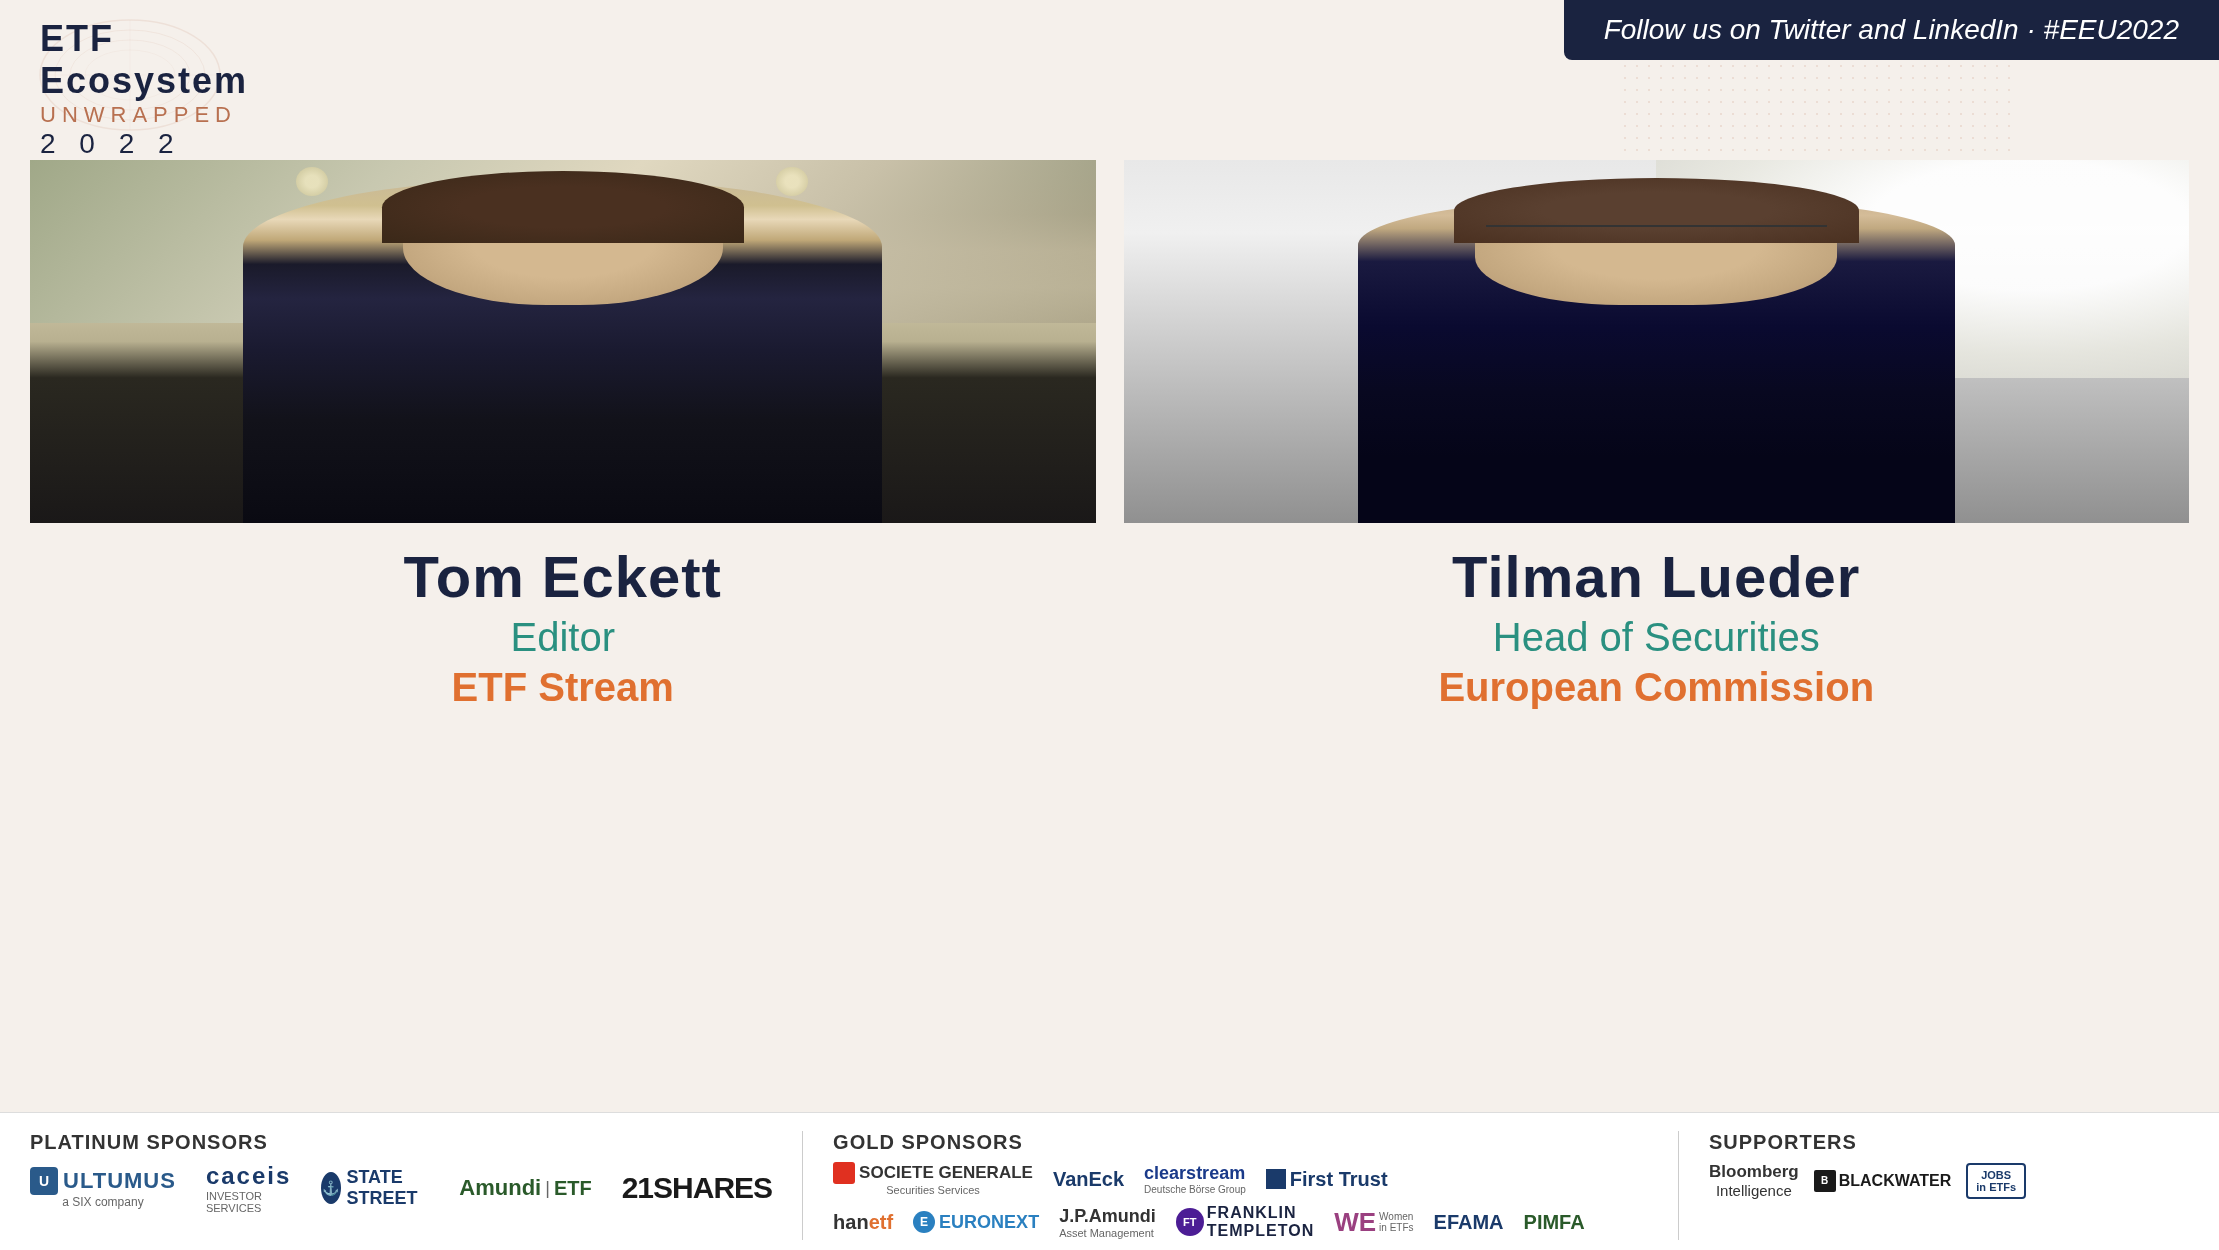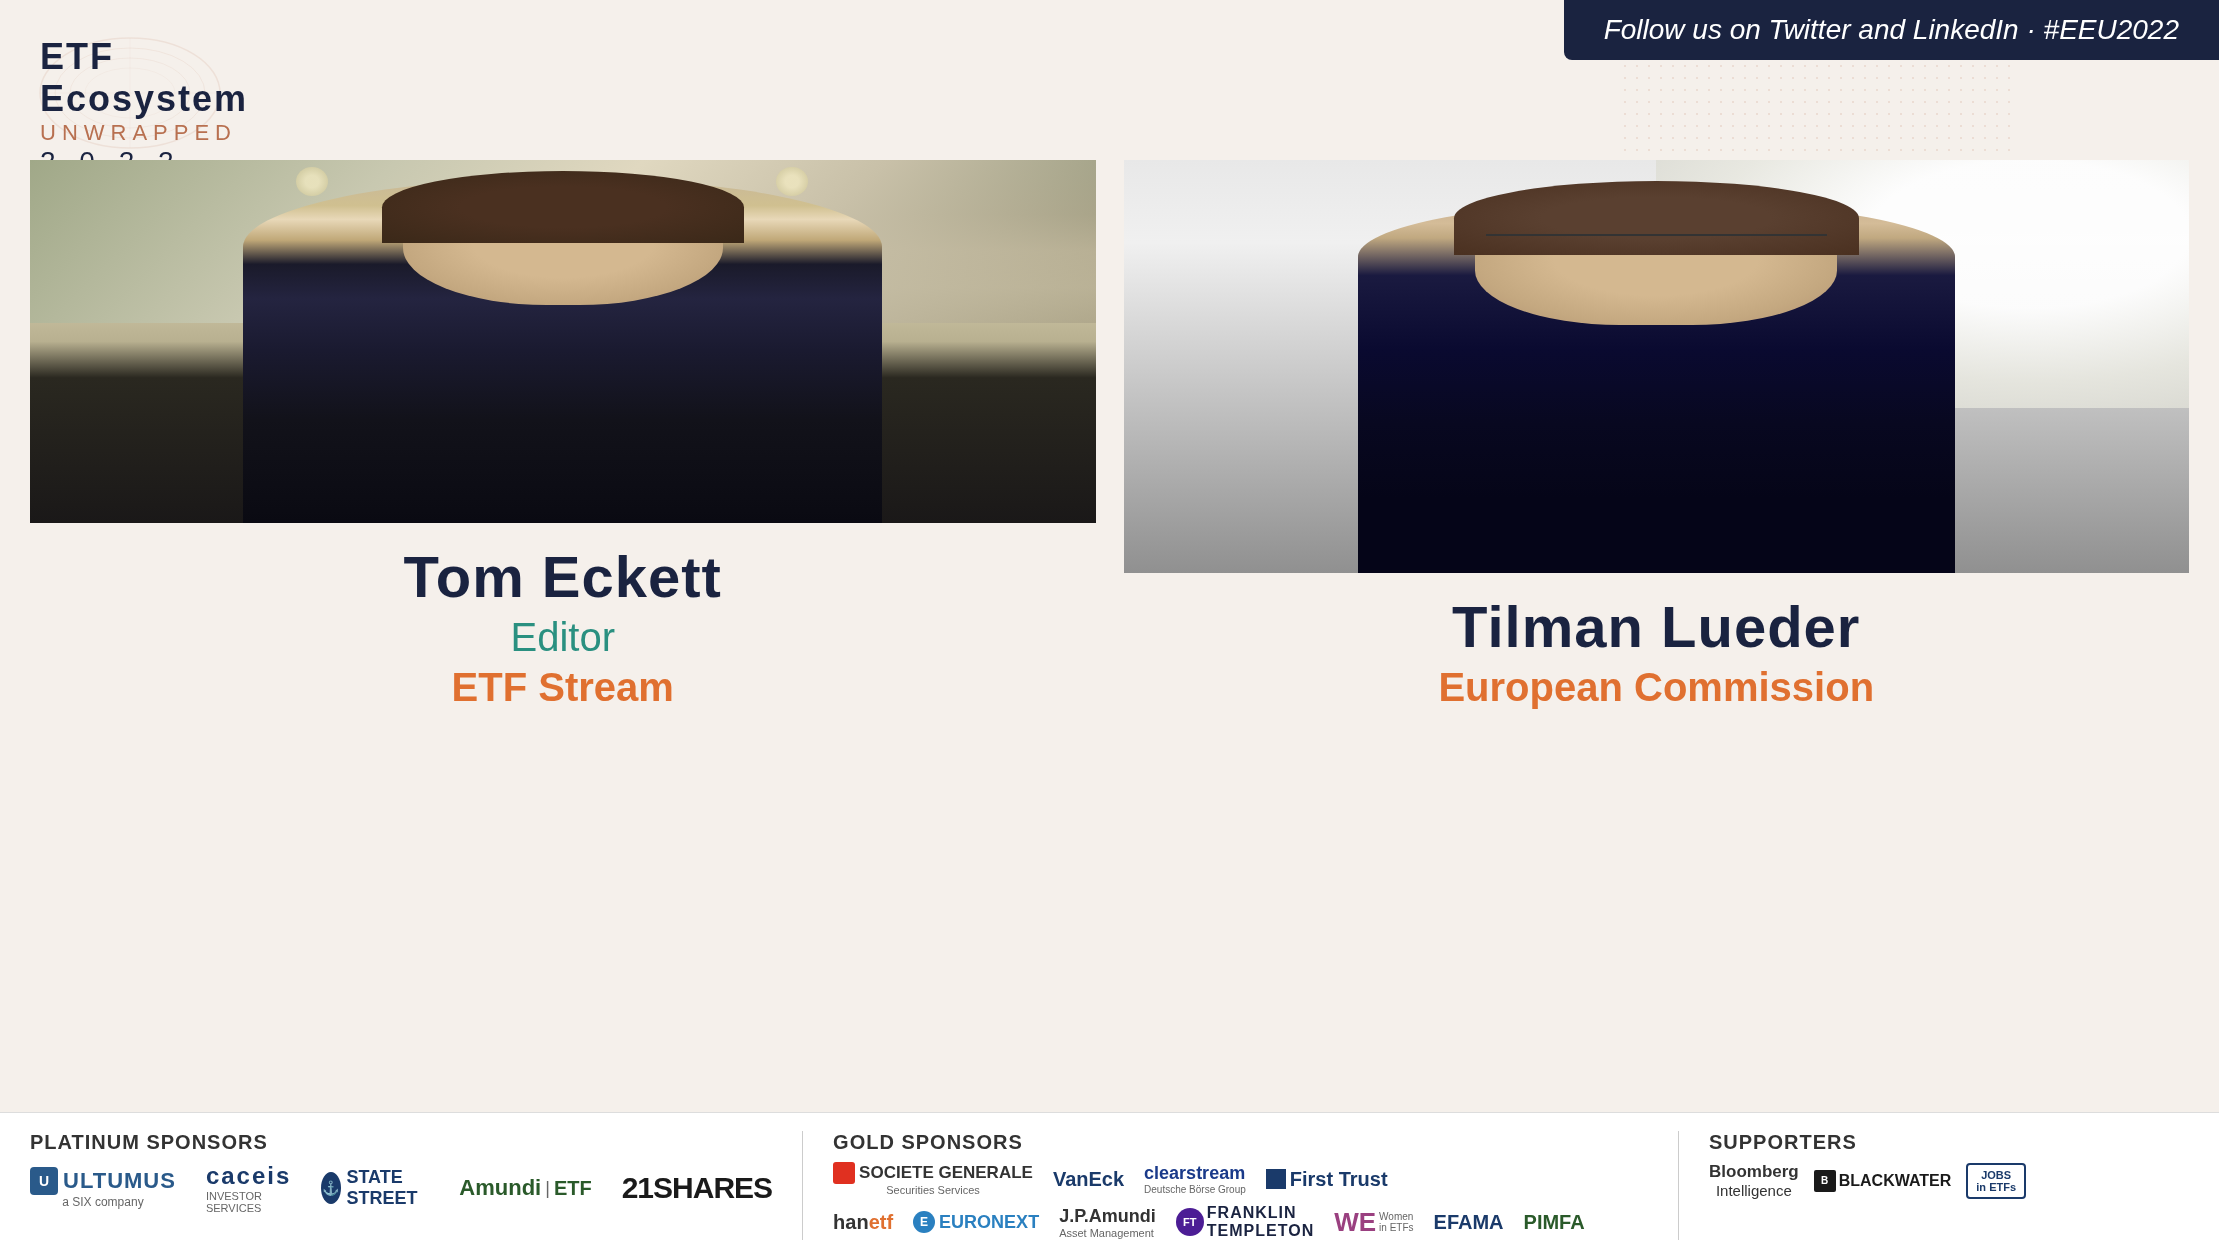--- a/index.html
+++ b/index.html
@@ -21,21 +21,21 @@
       padding: 14px 40px;
       font-size: 28px;
       font-style: italic;
       border-bottom-left-radius: 8px;
       z-index: 10;
     }
 
     
     .logo-area {
       position: absolute;
-      top: 28px;
+      top: 10px;
       left: 30px;
       width: 280px;
     }
     .logo-etf {
       font-size: 36px;
       font-weight: bold;
       color: #1a2340;
       letter-spacing: 2px;
     }
     .logo-unwrapped {
@@ -242,20 +242,21 @@
 
         <div style="position:absolute;top:7%;left:33%;width:34%;height:33%;background:radial-gradient(ellipse, #d4b890 40%, #c4a880 70%, #b09070 100%);border-radius:45% 45% 40% 40%;"></div>
 
         <div style="position:absolute;top:5%;left:31%;width:38%;height:18%;background:radial-gradient(ellipse, #5a4030 40%, #4a3020 100%);border-radius:50% 50% 0 0;"></div>
 
         <div style="position:absolute;top:18%;left:34%;width:32%;height:5%;background:transparent;border-top:2px solid #333;"></div>
       </div>
     </div>
     <div class="person-info">
       <div class="person-name">Tilman Lueder</div>
+      <div class="person-role">Head of Securities</div>
       <div class="person-org">European Commission</div>
     </div>
   </div>
 </div>
 
 <div class="sponsors-bar">
   <div class="sponsors-bottom">
 
     <div class="platinum-section">
       <div class="sponsor-label">PLATINUM SPONSORS</div>

